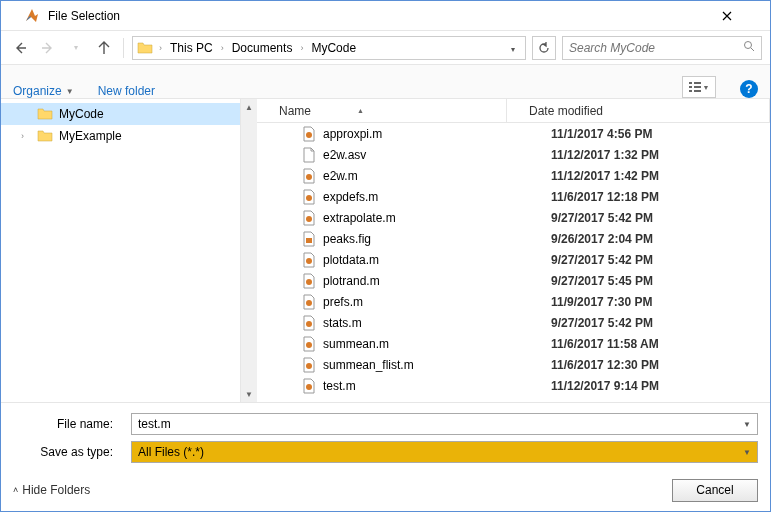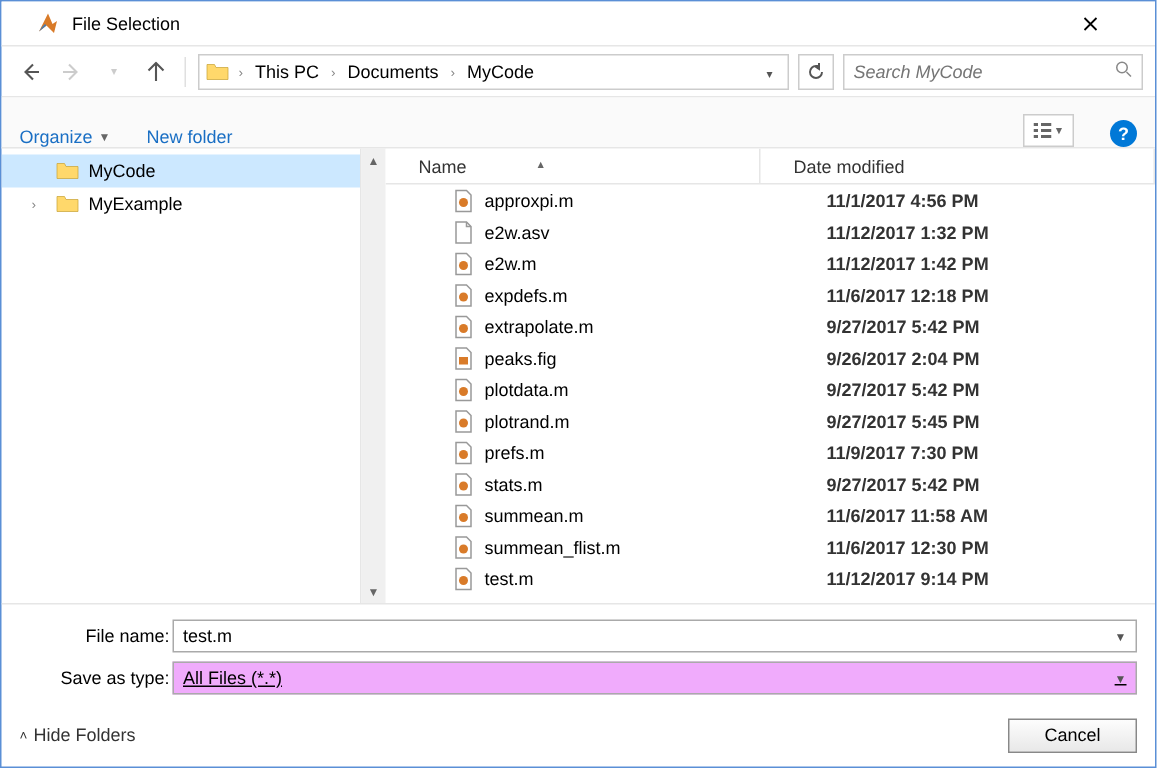--- a/index.html
+++ b/index.html
@@ -56,25 +56,25 @@
 .col-date{flex:1;}
 .sort-ind{font-size:7px; color:#666; margin-left:40px;}
 .list-body{overflow-y:auto; height:calc(100% - 24px);margin-left:36px;}
 .file-row{height:21px; display:flex; align-items:center; cursor:pointer;}
 .file-row .c-name{width:250px; padding-left:8px; display:flex; align-items:center; gap:6px;}
 .file-row .c-date{flex:1; padding-left:8px; color:#333;font-weight:bold;}
 .file-ico{width:16px; height:16px; flex-shrink:0;}
 
 
 .form-area{ padding:10px 12px 6px 12px; display:flex; flex-direction:column; gap:6px;}
-.form-row{display:flex; align-items:center; gap:2px;}
+.form-row{display:flex; align-items:center; gap:18px;}
 .form-label{width:100px; text-align:right;}
 .form-control{flex:1; height:22px; border:1px solid #aaa; padding:0 6px; background:#fff; display:flex; align-items:center; justify-content:space-between;}
 .form-control input{flex:1; border:none; outline:none;}
-.form-control.select{background:#f0abfc;text-decoration:underline;}
+.form-control.select{background:#eab308;}
 .dd-arrow{font-size:8px; color:#555;}
 
 
 .button-bar{height:42px; display:flex; align-items:center; padding:0 12px; gap:8px;}
 .hide-folders{display:flex; align-items:center; gap:4px; cursor:pointer; color:#333;}
 .btn-spacer{flex:1;}
 .btn{ width:86px; height:23px; border:1px solid #888; background:linear-gradient(#fdfdfd,#e8e8e8); cursor:pointer; display:flex; align-items:center; justify-content:center;}
 .btn.primary{ border:1px solid #3078c8; box-shadow:0 0 0 1px #a3c7ee inset;}
 .btn .ul{text-decoration:underline;}
 </style>

